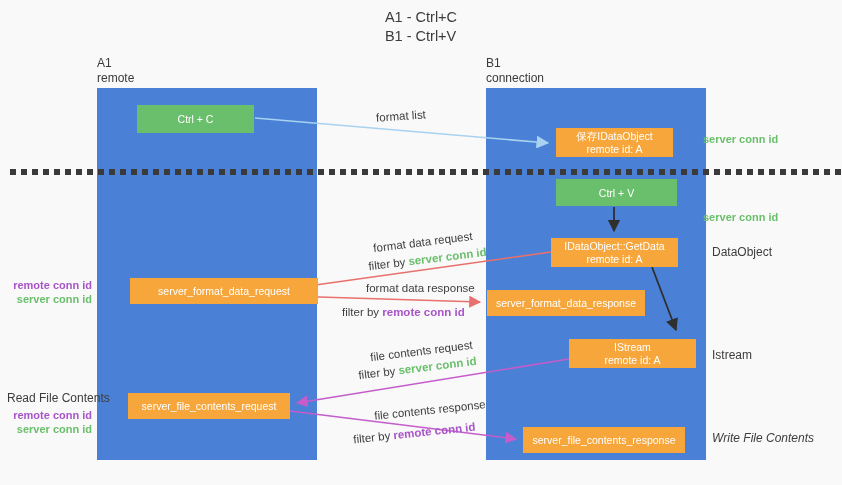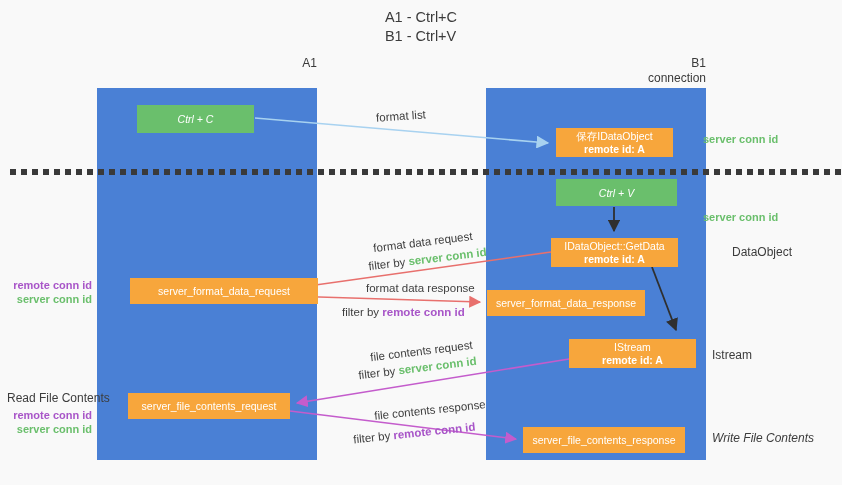--- a/index.html
+++ b/index.html
@@ -8,29 +8,29 @@
     background:#f9f9f9;
     font-family:"Liberation Sans",sans-serif;
     color:#3d3d3d;
   }
   .abs{position:absolute;}
   .title{top:8px;left:0;right:0;text-align:center;font-size:14.5px;line-height:19px;color:#3b3b3b;z-index:5;}
   .title .inner{display:inline-block;text-align:left;}
   .lane{top:88px;width:220px;height:372px;background:#4a80d5;z-index:1;}
   .lane-a{left:97px;}
   .lane-b{left:486px;}
-  .lane-head{top:56px;width:220px;text-align:right;font-size:12px;line-height:15px;color:#3a3a3a;z-index:5;}
+  .lane-head{top:56px;width:220px;text-align:left;font-size:12px;line-height:15px;color:#3a3a3a;z-index:5;}
   .dotline{top:169px;left:10px;right:0;height:6px;z-index:4;
     background:repeating-linear-gradient(90deg,#3a3a3a 0 6px,transparent 6px 11px);}
   .node{z-index:6;display:flex;flex-direction:column;align-items:center;justify-content:center;
     color:#fff;text-align:center;box-sizing:border-box;}
-  .green{background:#6abf6c;font-style:italic;}
+  .green{background:#6abf6c;}
   .orange{background:#f7a63c;}
   .node .l1{font-size:10.5px;line-height:13px;}
-  .node .l2{font-size:10.5px;line-height:13px;font-weight:bold;}
+  .node .l2{font-size:10.5px;line-height:13px;}
   .node .single{font-size:10.5px;}
   .sideg{color:#6abf6c;font-weight:bold;font-size:11px;z-index:6;}
   .sidetxt{color:#3c3c3c;font-size:12px;z-index:6;}
   .pair{width:92px;text-align:right;line-height:14px;font-size:11px;font-weight:bold;z-index:6;}
   .pair .rc{color:#a855c8;display:block;}
   .pair .sc{color:#6abf6c;display:block;}
   .elabel{font-size:11.5px;color:#3f3f3f;white-space:nowrap;z-index:6;}
   .elabel .idg{color:#6abf6c;font-weight:bold;}
   .elabel .idp{color:#a855c8;font-weight:bold;}
   .r4{transform:rotate(-4deg);}
@@ -43,20 +43,21 @@
 
 <div class="abs title">
   <div class="inner">
     <div>A1 - Ctrl+C</div>
     <div>B1 - Ctrl+V</div>
   </div>
 </div>
 
 <div class="abs lane-head" style="left:97px;">
   <div>A1</div>
+  <div>remote</div>
 </div>
 <div class="abs lane-head" style="left:486px;">
   <div>B1</div>
   <div>connection</div>
 </div>
 
 <div class="abs lane lane-a"></div>
 <div class="abs lane lane-b"></div>
 
 <div class="abs dotline"></div>
@@ -119,21 +120,21 @@
 <div class="abs node orange" style="left:128px;top:393px;width:162px;height:26px;">
   <span class="single">server_file_contents_request</span>
 </div>
 
 <div class="abs node orange" style="left:523px;top:427px;width:162px;height:26px;">
   <span class="single">server_file_contents_response</span>
 </div>
 
 <div class="abs sideg" style="left:703px;top:133px;">server conn id</div>
 <div class="abs sideg" style="left:703px;top:211px;">server conn id</div>
-<div class="abs sidetxt" style="left:732px;top:245px;">DataObject</div>
+<div class="abs sidetxt" style="left:712px;top:245px;">DataObject</div>
 <div class="abs sidetxt" style="left:712px;top:348px;">Istream</div>
 <div class="abs sidetxt" style="left:712px;top:431px;font-style:italic;">Write File Contents</div>
 
 <div class="abs pair" style="left:0;top:278px;">
   <span class="rc">remote conn id</span>
   <span class="sc">server conn id</span>
 </div>
 <div class="abs sidetxt" style="left:7px;top:391px;">Read File Contents</div>
 <div class="abs pair" style="left:0;top:408px;">
   <span class="rc">remote conn id</span>

